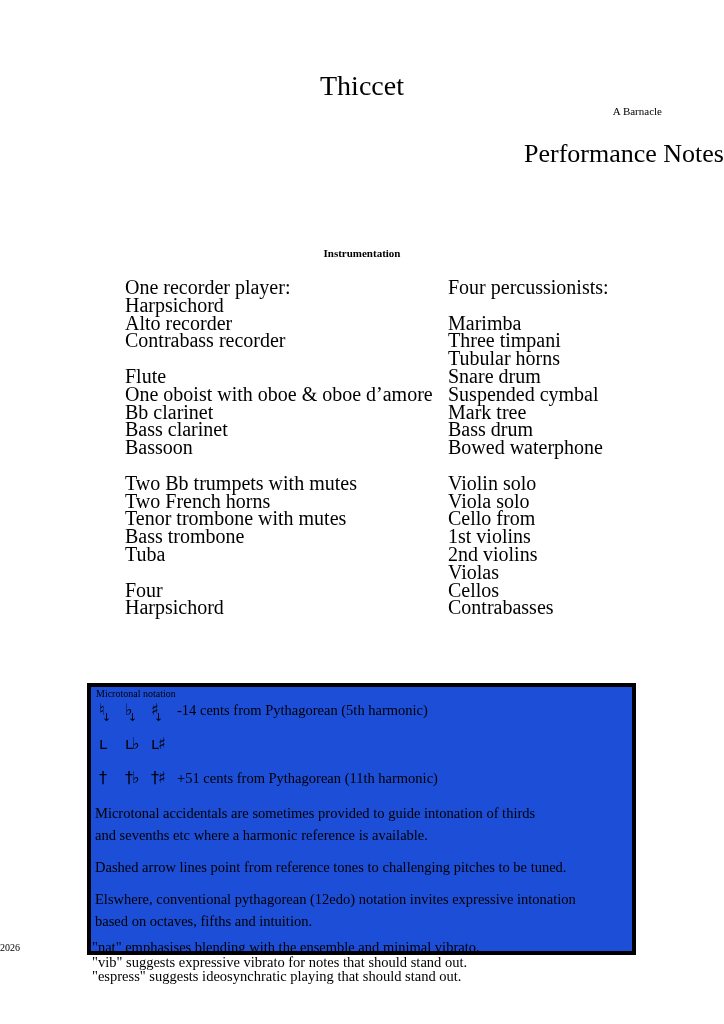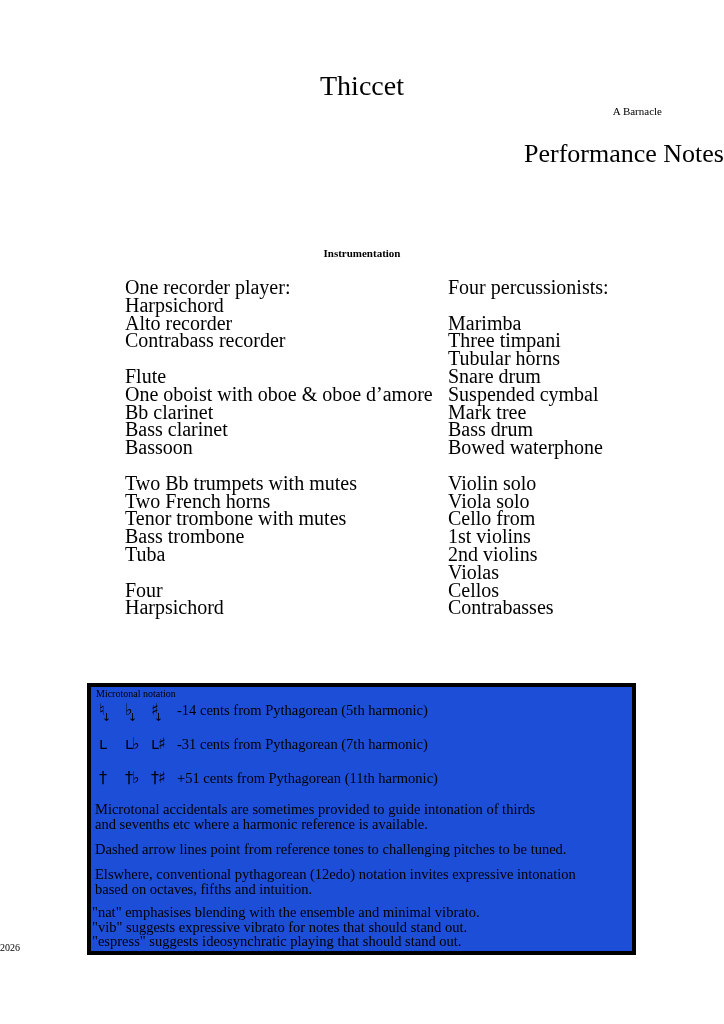--- a/index.html
+++ b/index.html
@@ -47,21 +47,21 @@
     position:relative;width:26px;
     font-family:"DejaVu Sans",sans-serif;
   }
   .sym-base{font-size:16px;line-height:17px;letter-spacing:-1px;}
   .sym-arrow{
     position:absolute;left:3px;top:12px;
     font-size:11px;line-height:11px;
   }
   .sym-text{font-size:14.5px;padding-top:2px;white-space:nowrap;}
   .para{
-    font-size:14.5px;line-height:15px;
+    font-size:14.5px;line-height:22px;
     margin:0 0 10px 0;padding-left:4px;
     white-space:pre-line;
   }
   .para:last-of-type{margin-bottom:8px;}
   .quotes{padding-left:1px;}
   .quote-line{font-size:14.5px;line-height:14.6px;white-space:nowrap;}
   .page-number{
     position:absolute;top:942px;left:0;width:100%;
     font-size:10px;
   }
@@ -168,21 +168,20 @@
         </span>
       <span class="sym-text">-14 cents from Pythagorean (5th harmonic)</span>
     </div>
 
     <div class="sym-row">
       <span class="sym-cells">
           <span class="sym-cell"><span class="sym-base">ʟ</span></span>
           <span class="sym-cell"><span class="sym-base">ʟ♭</span></span>
           <span class="sym-cell"><span class="sym-base">ʟ♯</span></span>
         </span>
-      <span class="sym-text">-31 cents from Pythagorean (7th harmonic)</span>
     </div>
 
     <div class="sym-row">
       <span class="sym-cells">
           <span class="sym-cell"><span class="sym-base">†</span></span>
           <span class="sym-cell"><span class="sym-base">†♭</span></span>
           <span class="sym-cell"><span class="sym-base">†♯</span></span>
         </span>
       <span class="sym-text">+51 cents from Pythagorean (11th harmonic)</span>
     </div>

